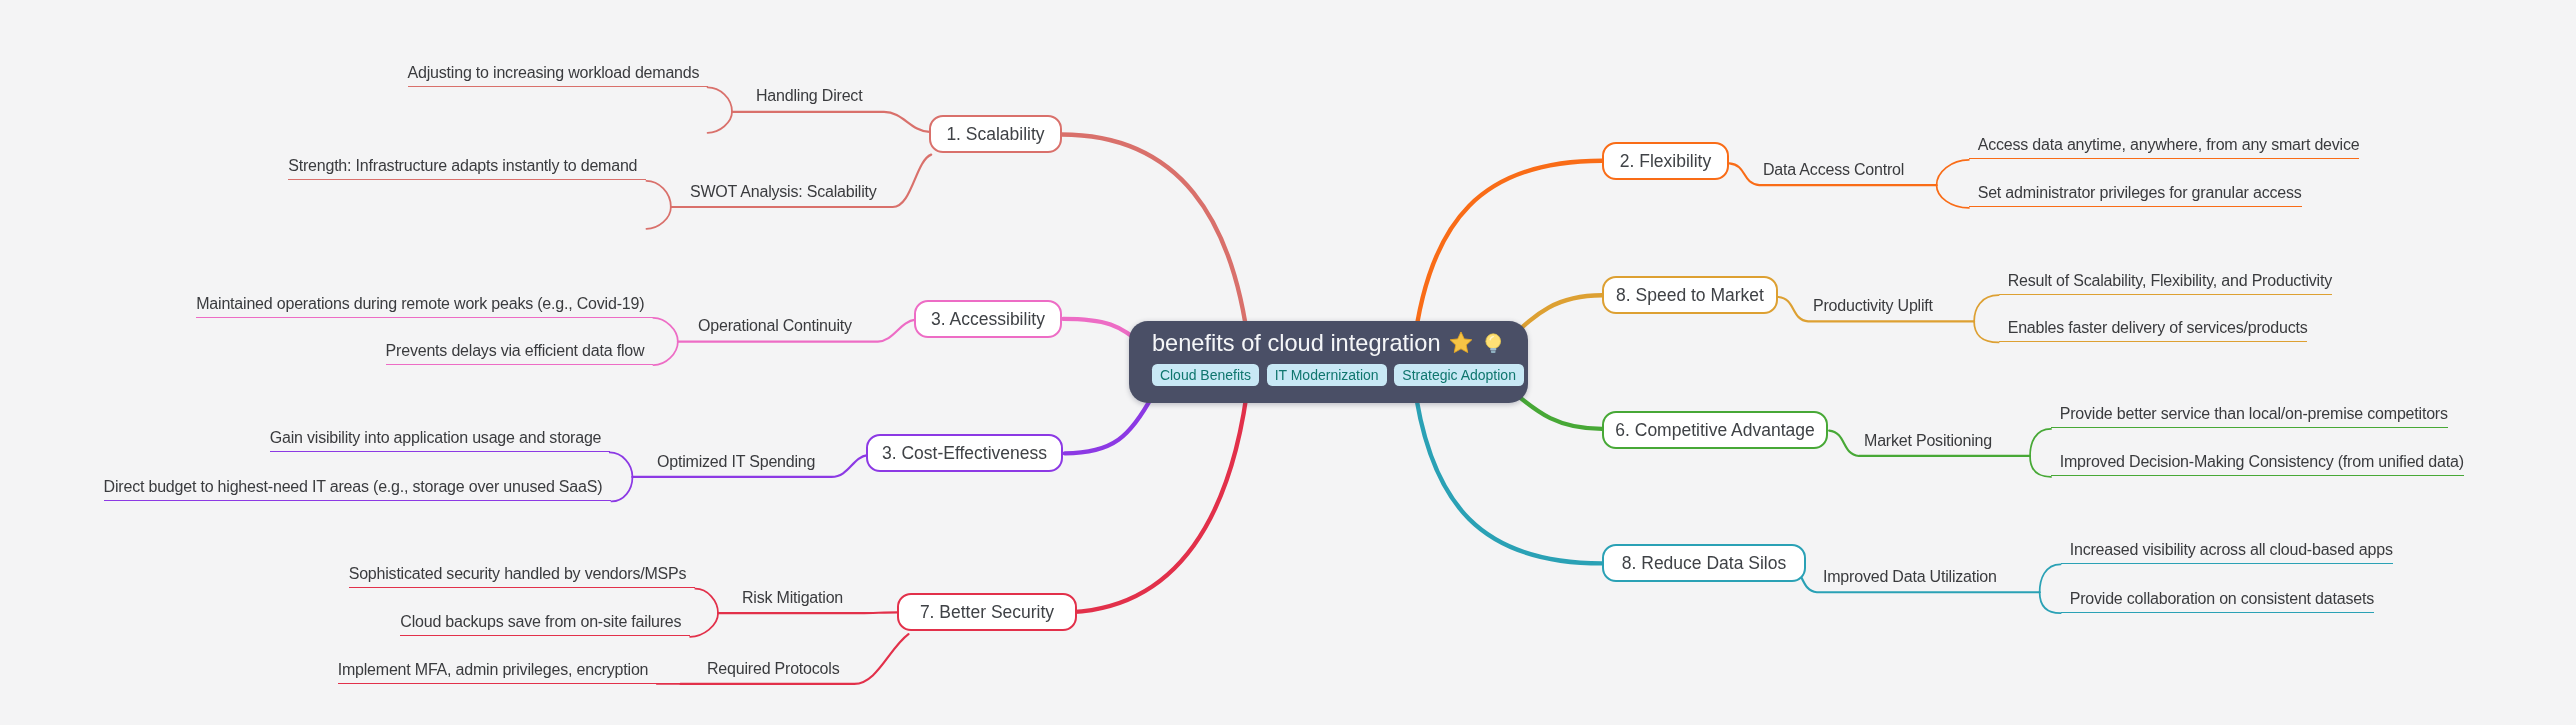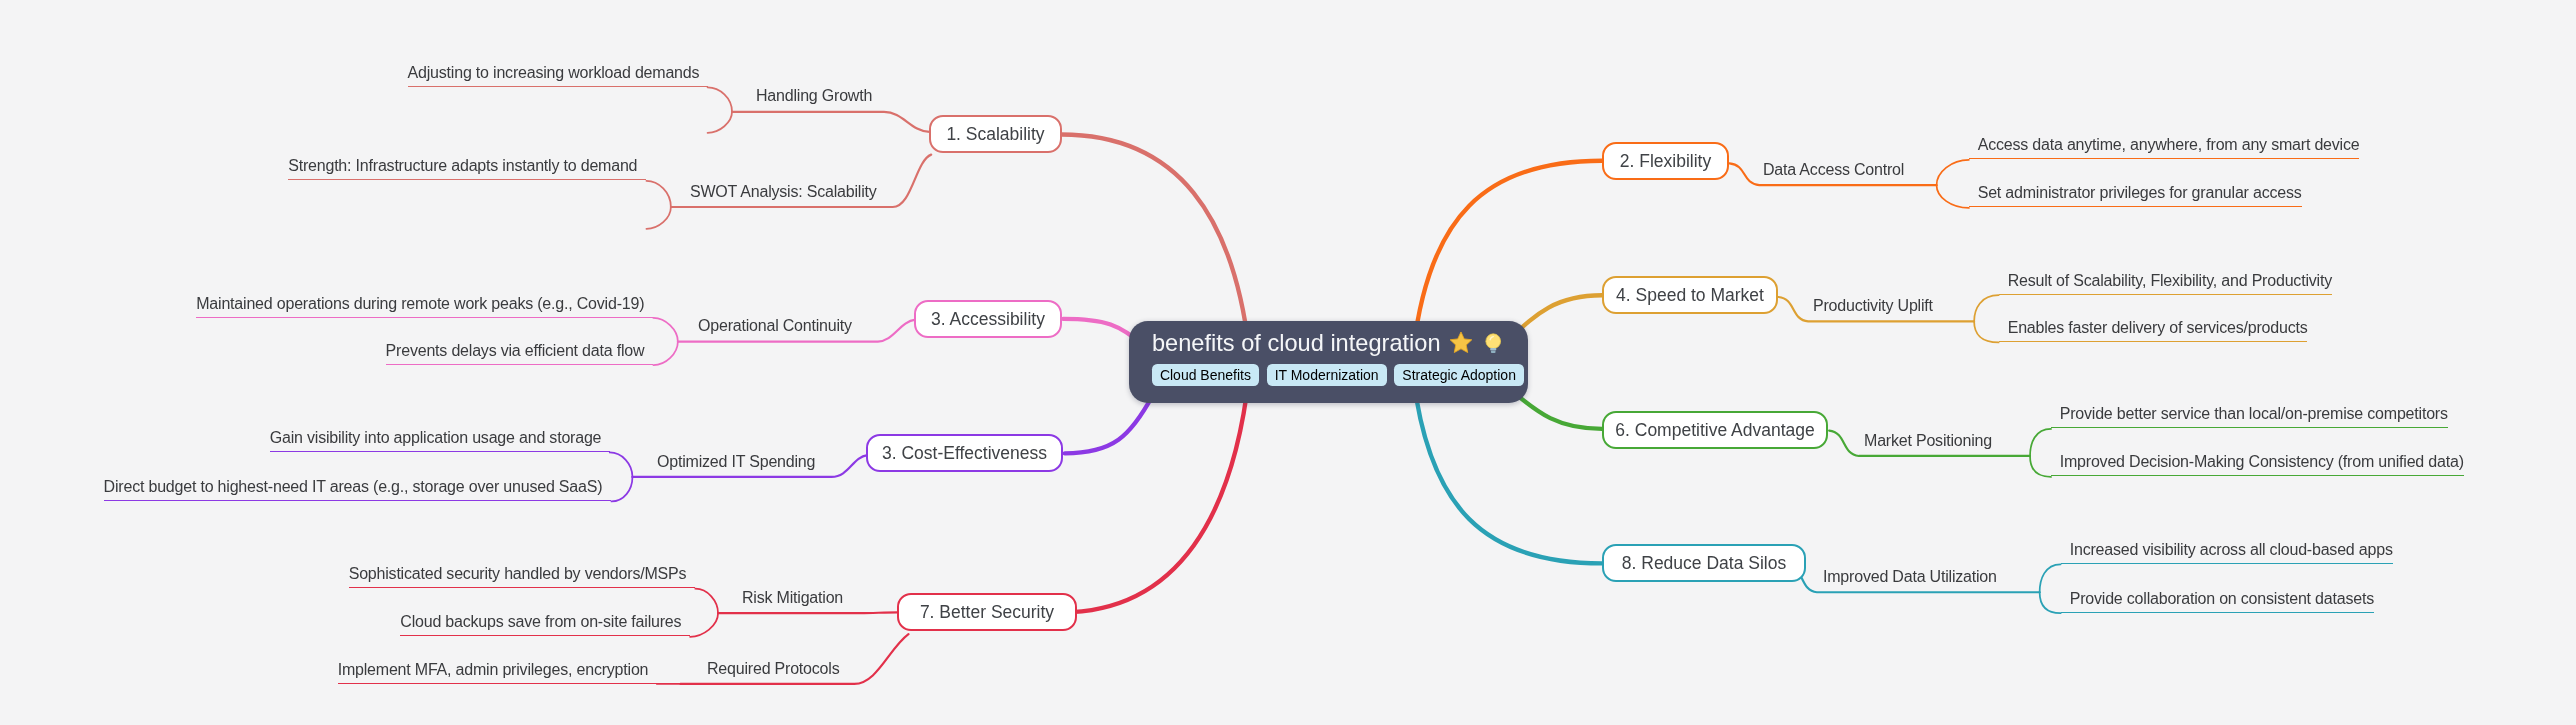--- a/index.html
+++ b/index.html
@@ -49,21 +49,21 @@
     display:flex;flex-direction:column;justify-content:flex-start;
     padding:8.7px 23px;gap:7px;cursor:pointer;
     box-shadow:0 1.7px 5.2px rgba(40,44,66,0.25);
   }
   .central-title{
     display:flex;align-items:center;gap:7px;
     color:#f5f6f8;font-size:23.6px;white-space:nowrap;
   }
   .central-tags{display:flex;gap:7.9px;}
   .tag{
-    background:#c8e8f5;color:#000000;font-size:14px;line-height:14px;
+    background:#c8e8f5;color:#0f766e;font-size:14px;line-height:14px;
     padding:4.4px 7.9px;border-radius:5.2px;white-space:nowrap;
   }
 </style>
 </head>
 <body>
 
 <div id="canvas">
 
   <svg id="links" width="2576" height="725" viewBox="0 0 2949 830">
 
@@ -126,21 +126,21 @@
     </g>
 
     <g>
       <path class="sub-link s8" d="M 2046 647 C 2066 649 2060 676 2080 678 L 2335 678"></path>
       <path class="leaf-link s8" d="M 2335 678 C 2335 663 2341 646 2359 646"></path>
       <path class="leaf-link s8" d="M 2335 678 C 2335 692 2341 702 2359 702"></path>
     </g>
   </svg>
 
   <div class="bnode b1" style="left:929px;top:115px;width:133px">1. Scalability</div>
-  <div class="l2label" style="left:756px;top:86px">Handling Growth</div>
+  <div class="l2label" style="left:756px;top:86px">Handling Direct</div>
   <div class="leaf lft c1" style="right:1868px;top:63px">Adjusting to increasing workload demands</div>
   <div class="l2label" style="left:690px;top:182px">SWOT Analysis: Scalability</div>
   <div class="leaf lft c1" style="right:1930px;top:156px">Strength: Infrastructure adapts instantly to demand</div>
 
   <div class="bnode b3" style="left:914px;top:300px;width:148px">3. Accessibility</div>
   <div class="l2label" style="left:698px;top:316px">Operational Continuity</div>
   <div class="leaf lft c3" style="right:1923px;top:294px">Maintained operations during remote work peaks (e.g., Covid-19)</div>
   <div class="leaf lft c3" style="right:1923px;top:341px">Prevents delays via efficient data flow</div>
 
   <div class="bnode b5" style="left:866px;top:434px;width:197px">3. Cost-Effectiveness</div>
@@ -173,21 +173,21 @@
       <span class="tag">IT Modernization</span>
       <span class="tag">Strategic Adoption</span>
     </div>
   </div>
 
   <div class="bnode b2" style="left:1602px;top:142px;width:127px">2. Flexibility</div>
   <div class="l2label" style="left:1763px;top:160px">Data Access Control</div>
   <div class="leaf rgt c2" style="left:1969px;top:135px">Access data anytime, anywhere, from any smart device</div>
   <div class="leaf rgt c2" style="left:1969px;top:183px">Set administrator privileges for granular access</div>
 
-  <div class="bnode b4" style="left:1602px;top:276px;width:176px">4. Speed to Market</div>
+  <div class="bnode b4" style="left:1602px;top:276px;width:176px">8. Speed to Market</div>
   <div class="l2label" style="left:1813px;top:296px">Productivity Uplift</div>
   <div class="leaf rgt c4" style="left:1999px;top:271px">Result of Scalability, Flexibility, and Productivity</div>
   <div class="leaf rgt c4" style="left:1999px;top:318px">Enables faster delivery of services/products</div>
 
   <div class="bnode b6" style="left:1602px;top:411px;width:226px">6. Competitive Advantage</div>
   <div class="l2label" style="left:1864px;top:431px">Market Positioning</div>
   <div class="leaf rgt c6" style="left:2051px;top:404px">Provide better service than local/on-premise competitors</div>
   <div class="leaf rgt c6" style="left:2051px;top:452px">Improved Decision-Making Consistency (from unified data)</div>
 
   <div class="bnode b8" style="left:1602px;top:544px;width:204px">8. Reduce Data Silos</div>

